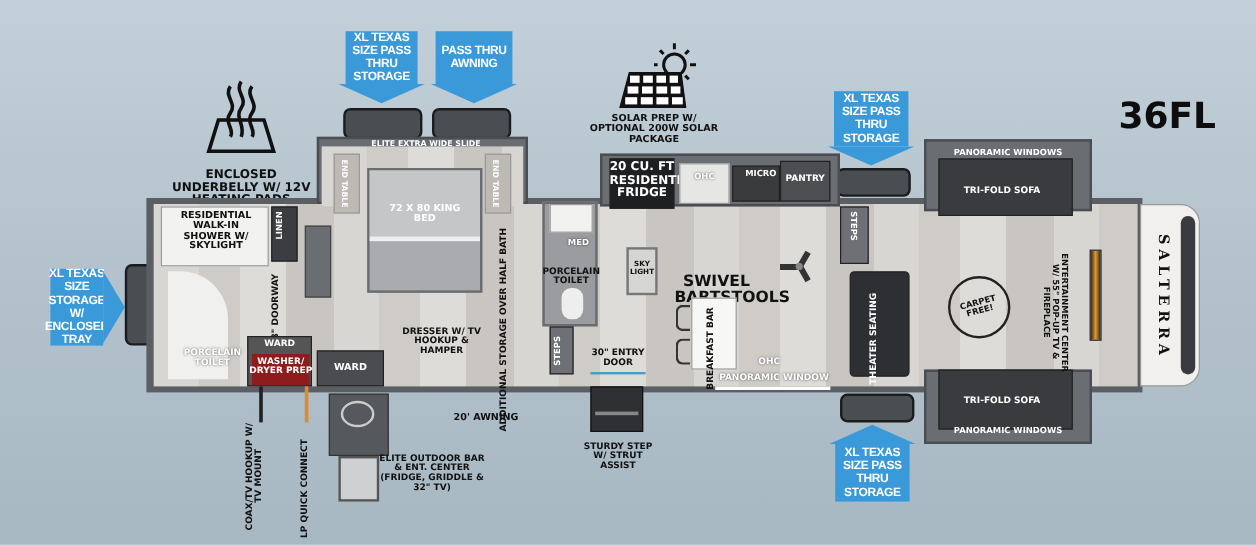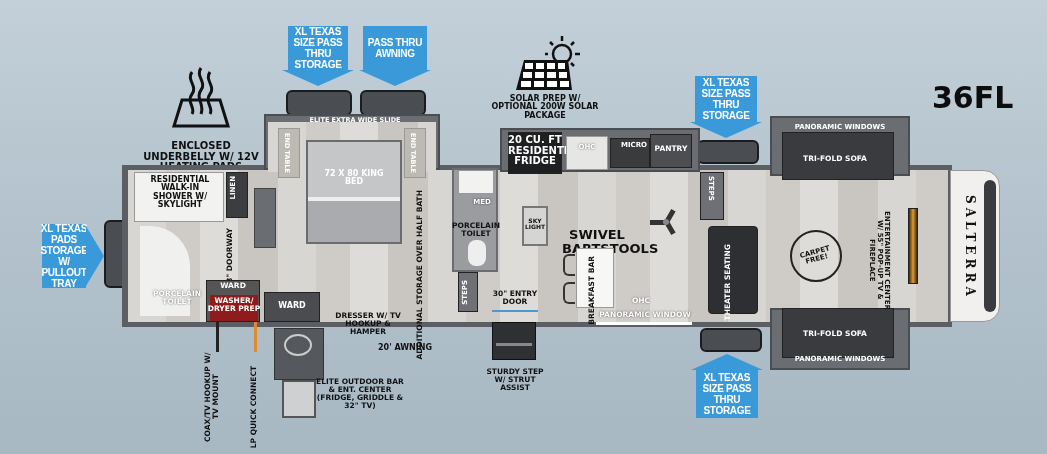--- a/index.html
+++ b/index.html
@@ -85,21 +85,21 @@
         <rect x="48" y="47" width="9" height="6"></rect>
     </g>
   </svg>
 </div>
 <div class="lbl" style="left:490px; top:95px; width:110px; font-size:8px;">SOLAR PREP W/ OPTIONAL 200W SOLAR PACKAGE</div>
 
 <div class="callout arrow-down" style="left:288px; top:26px; width:60px; height:44px;">XL TEXAS SIZE PASS THRU STORAGE</div>
 <div class="callout arrow-down" style="left:363px; top:26px; width:64px; height:44px;">PASS THRU AWNING</div>
 <div class="callout arrow-down" style="left:695px; top:76px; width:62px; height:46px;">XL TEXAS SIZE PASS THRU STORAGE</div>
 <div class="callout arrow-up" style="left:696px; top:370px; width:62px; height:48px;">XL TEXAS SIZE PASS THRU STORAGE</div>
-<div class="callout arrow-right" style="left:42px; top:224px; width:44px; height:64px;">XL TEXAS PADS STORAGE W/ PULLOUT TRAY</div>
+<div class="callout arrow-right" style="left:42px; top:224px; width:44px; height:64px;">XL TEXAS SIZE STORAGE W/ ENCLOSED TRAY</div>
 
 <div class="storage-box" style="left:286px; top:90px; width:66px; height:26px;"></div>
 <div class="storage-box" style="left:360px; top:90px; width:66px; height:26px;"></div>
 <div class="storage-box" style="left:697px; top:140px; width:62px; height:24px;"></div>
 <div class="storage-box" style="left:700px; top:328px; width:62px; height:24px;"></div>
 <div class="storage-box" style="left:104px; top:220px; width:30px; height:68px;"></div>
 
 <div class="hull" style="left:122px; top:165px; width:830px; height:162px;"></div>
 <div class="floor" style="left:128px; top:170px; width:820px; height:152px;"></div>
 
@@ -129,21 +129,21 @@
 <div class="furn-light" style="left:278px; top:128px; width:22px; height:50px; background:#bdbab4;"></div>
 <div class="lbl vert-cw lbl-w" style="left:283px; top:133px; font-size:6.5px;">END TABLE</div>
 <div class="furn-light" style="left:404px; top:128px; width:22px; height:50px; background:#bdbab4;"></div>
 <div class="lbl vert-cw lbl-w" style="left:409px; top:133px; font-size:6.5px;">END TABLE</div>
 <div class="abs" style="left:306px; top:140px; width:96px; height:104px; background:#a9abae; border:2px solid #6a6c70;"></div>
 <div class="abs" style="left:308px; top:142px; width:92px; height:55px; background:#c5c6c8;"></div>
 <div class="abs" style="left:308px; top:197px; width:92px; height:4px; background:#eee;"></div>
 <div class="lbl lbl-w" style="left:316px; top:170px; width:76px; font-size:8px;">72 X 80 KING BED</div>
 <div class="abs" style="left:254px; top:188px; width:22px; height:60px; background:#6a6d72; border:1px solid #444;"></div>
 <div class="lbl vert" style="left:416px; top:190px; font-size:7.5px; width:32px;">ADDITIONAL STORAGE OVER HALF BATH</div>
-<div class="lbl" style="left:328px; top:272px; width:80px; font-size:7.5px;margin-top:40px;">DRESSER W/ TV HOOKUP &amp; HAMPER</div>
+<div class="lbl" style="left:328px; top:272px; width:80px; font-size:7.5px;">DRESSER W/ TV HOOKUP &amp; HAMPER</div>
 
 <div class="abs" style="left:452px; top:168px; width:46px; height:104px; background:#9a9ca0; border:2px solid #6a6c70;"></div>
 <div class="furn-light" style="left:458px; top:170px; width:36px; height:24px;"></div>
 <div class="lbl lbl-w" style="left:464px; top:172px; width:36px; font-size:7px; text-shadow:0 0 2px #333;margin-top:27px;">MED</div>
 <div class="lbl" style="left:448px; top:222px; width:56px; font-size:7.5px;">PORCELAIN TOILET</div>
 <div class="abs" style="left:468px; top:240px; width:18px; height:26px; background:#eee; border-radius:8px;"></div>
 <div class="furn-dark" style="left:458px; top:272px; width:20px; height:40px; background:#6e7075;"></div>
 <div class="lbl lbl-w vert" style="left:462px; top:280px; font-size:7px;">STEPS</div>
 
 <div class="furn-dark" style="left:508px; top:132px; width:54px; height:42px; background:#1e1f21;"></div>

